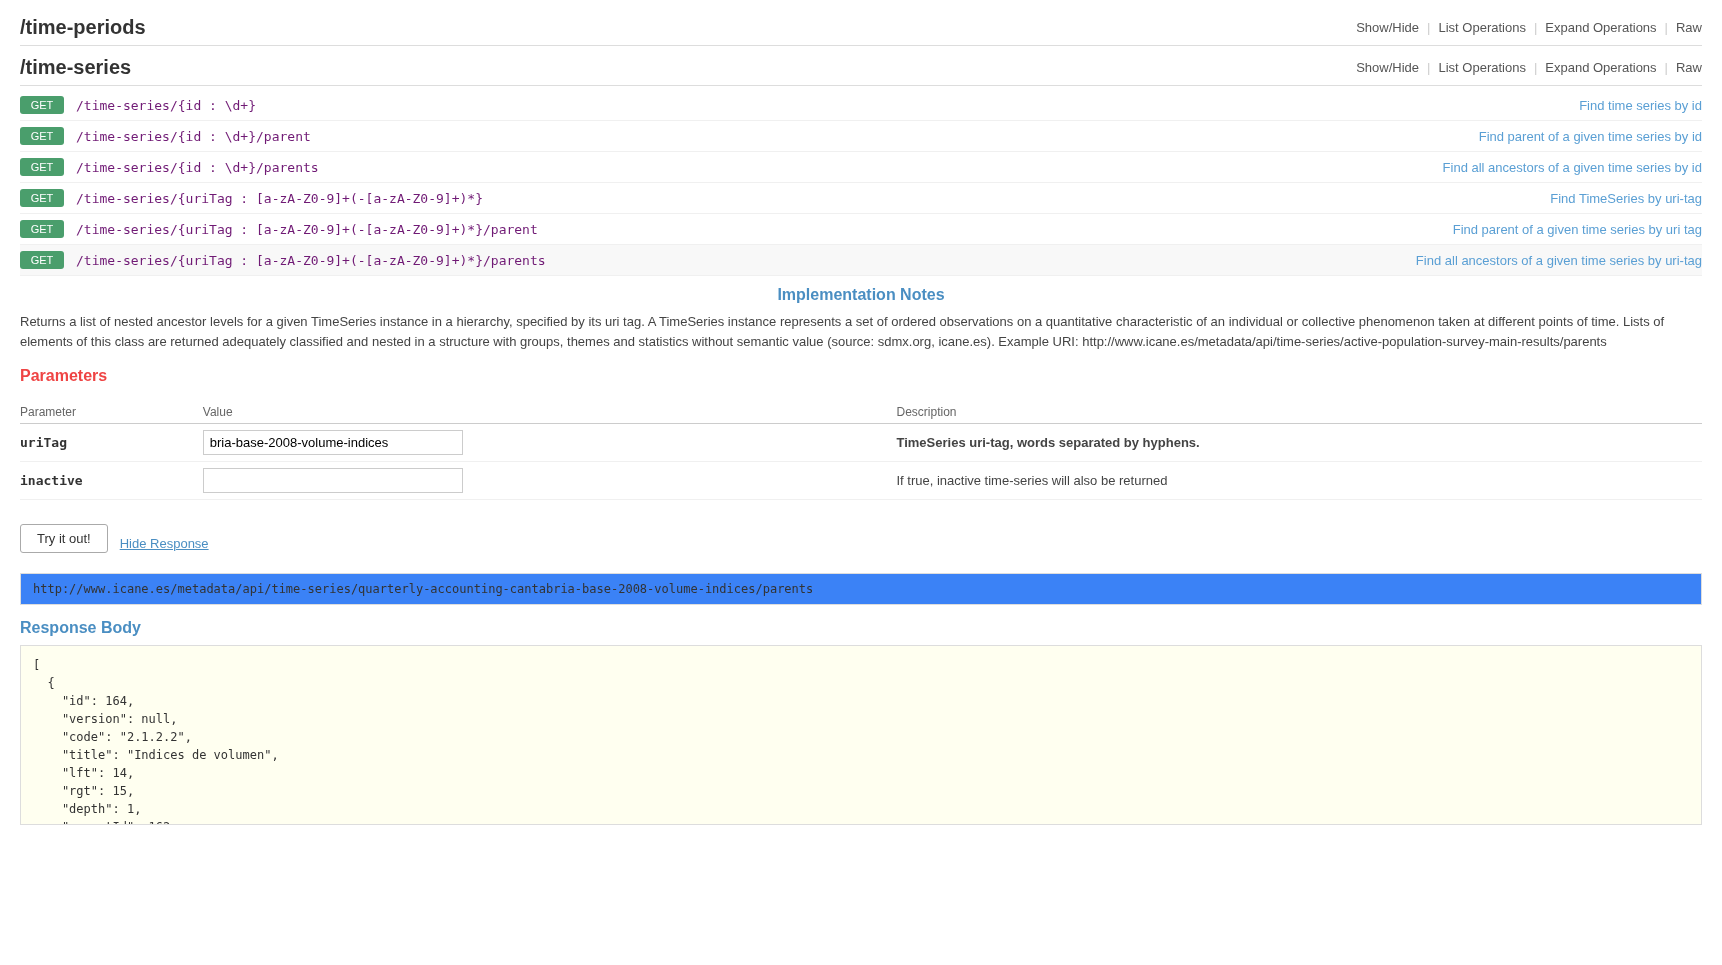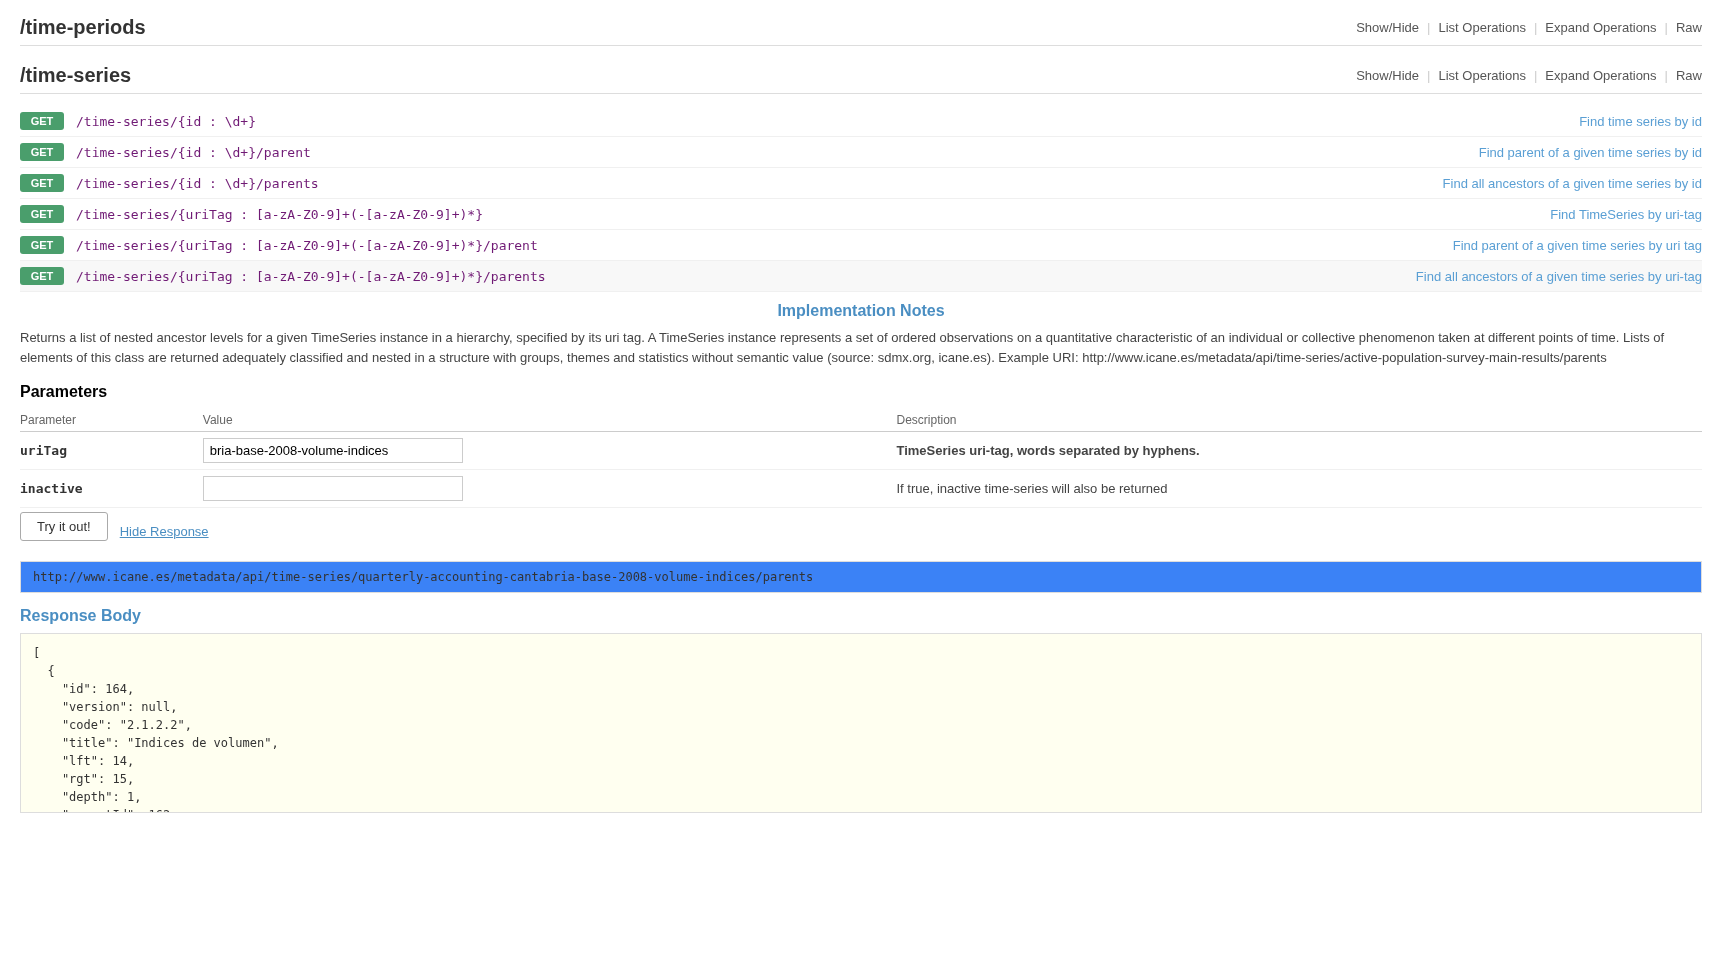--- a/index.html
+++ b/index.html
@@ -9,21 +9,21 @@
       color: #333;
       background: #fff;
       padding: 10px 20px;
     }
     .section-header {
       display: flex;
       align-items: center;
       justify-content: space-between;
       padding: 6px 0;
       border-bottom: 1px solid #ddd;
-      margin-bottom: 12px;
+      margin-bottom: 4px;
     }
     .section-title {
       font-size: 20px;
       font-weight: bold;
       color: #333;
     }
     .section-actions {
       display: flex;
       gap: 8px;
       align-items: flex-start;
@@ -40,21 +40,21 @@
     .api-row {
       display: flex;
       align-items: center;
       padding: 6px 0;
       border-bottom: 1px solid #f0f0f0;
     }
     .get-badge {
       background: #4a9e6c;
       color: white;
       font-size: 11px;
-      font-weight: bold;
+      font-weight: normal;
       padding: 3px 8px;
       border-radius: 3px;
       margin-right: 12px;
       min-width: 44px;
       text-align: center;
     }
     .api-path {
       flex: 1;
       font-family: monospace;
       font-size: 13px;
@@ -79,29 +79,29 @@
       margin-bottom: 8px;
       text-align: center;
     }
     .impl-notes-text {
       font-size: 13px;
       color: #444;
       line-height: 1.5;
       margin-bottom: 16px;
     }
     .params-title {
-      color: #000000;
+      color: #ef4444;
       font-size: 16px;
       font-weight: bold;
-      margin-bottom: 8px;
+      margin-bottom: 16px;
     }
     .params-table {
       width: 100%;
       border-collapse: collapse;
-      margin-bottom: 4px;
+      margin-bottom: 24px;
     }
     .params-table th {
       text-align: left;
       font-size: 12px;
       font-weight: normal;
       color: #666;
       border-bottom: 1px solid #ccc;
       padding: 4px 8px 4px 0;
     }
     .params-table td {

